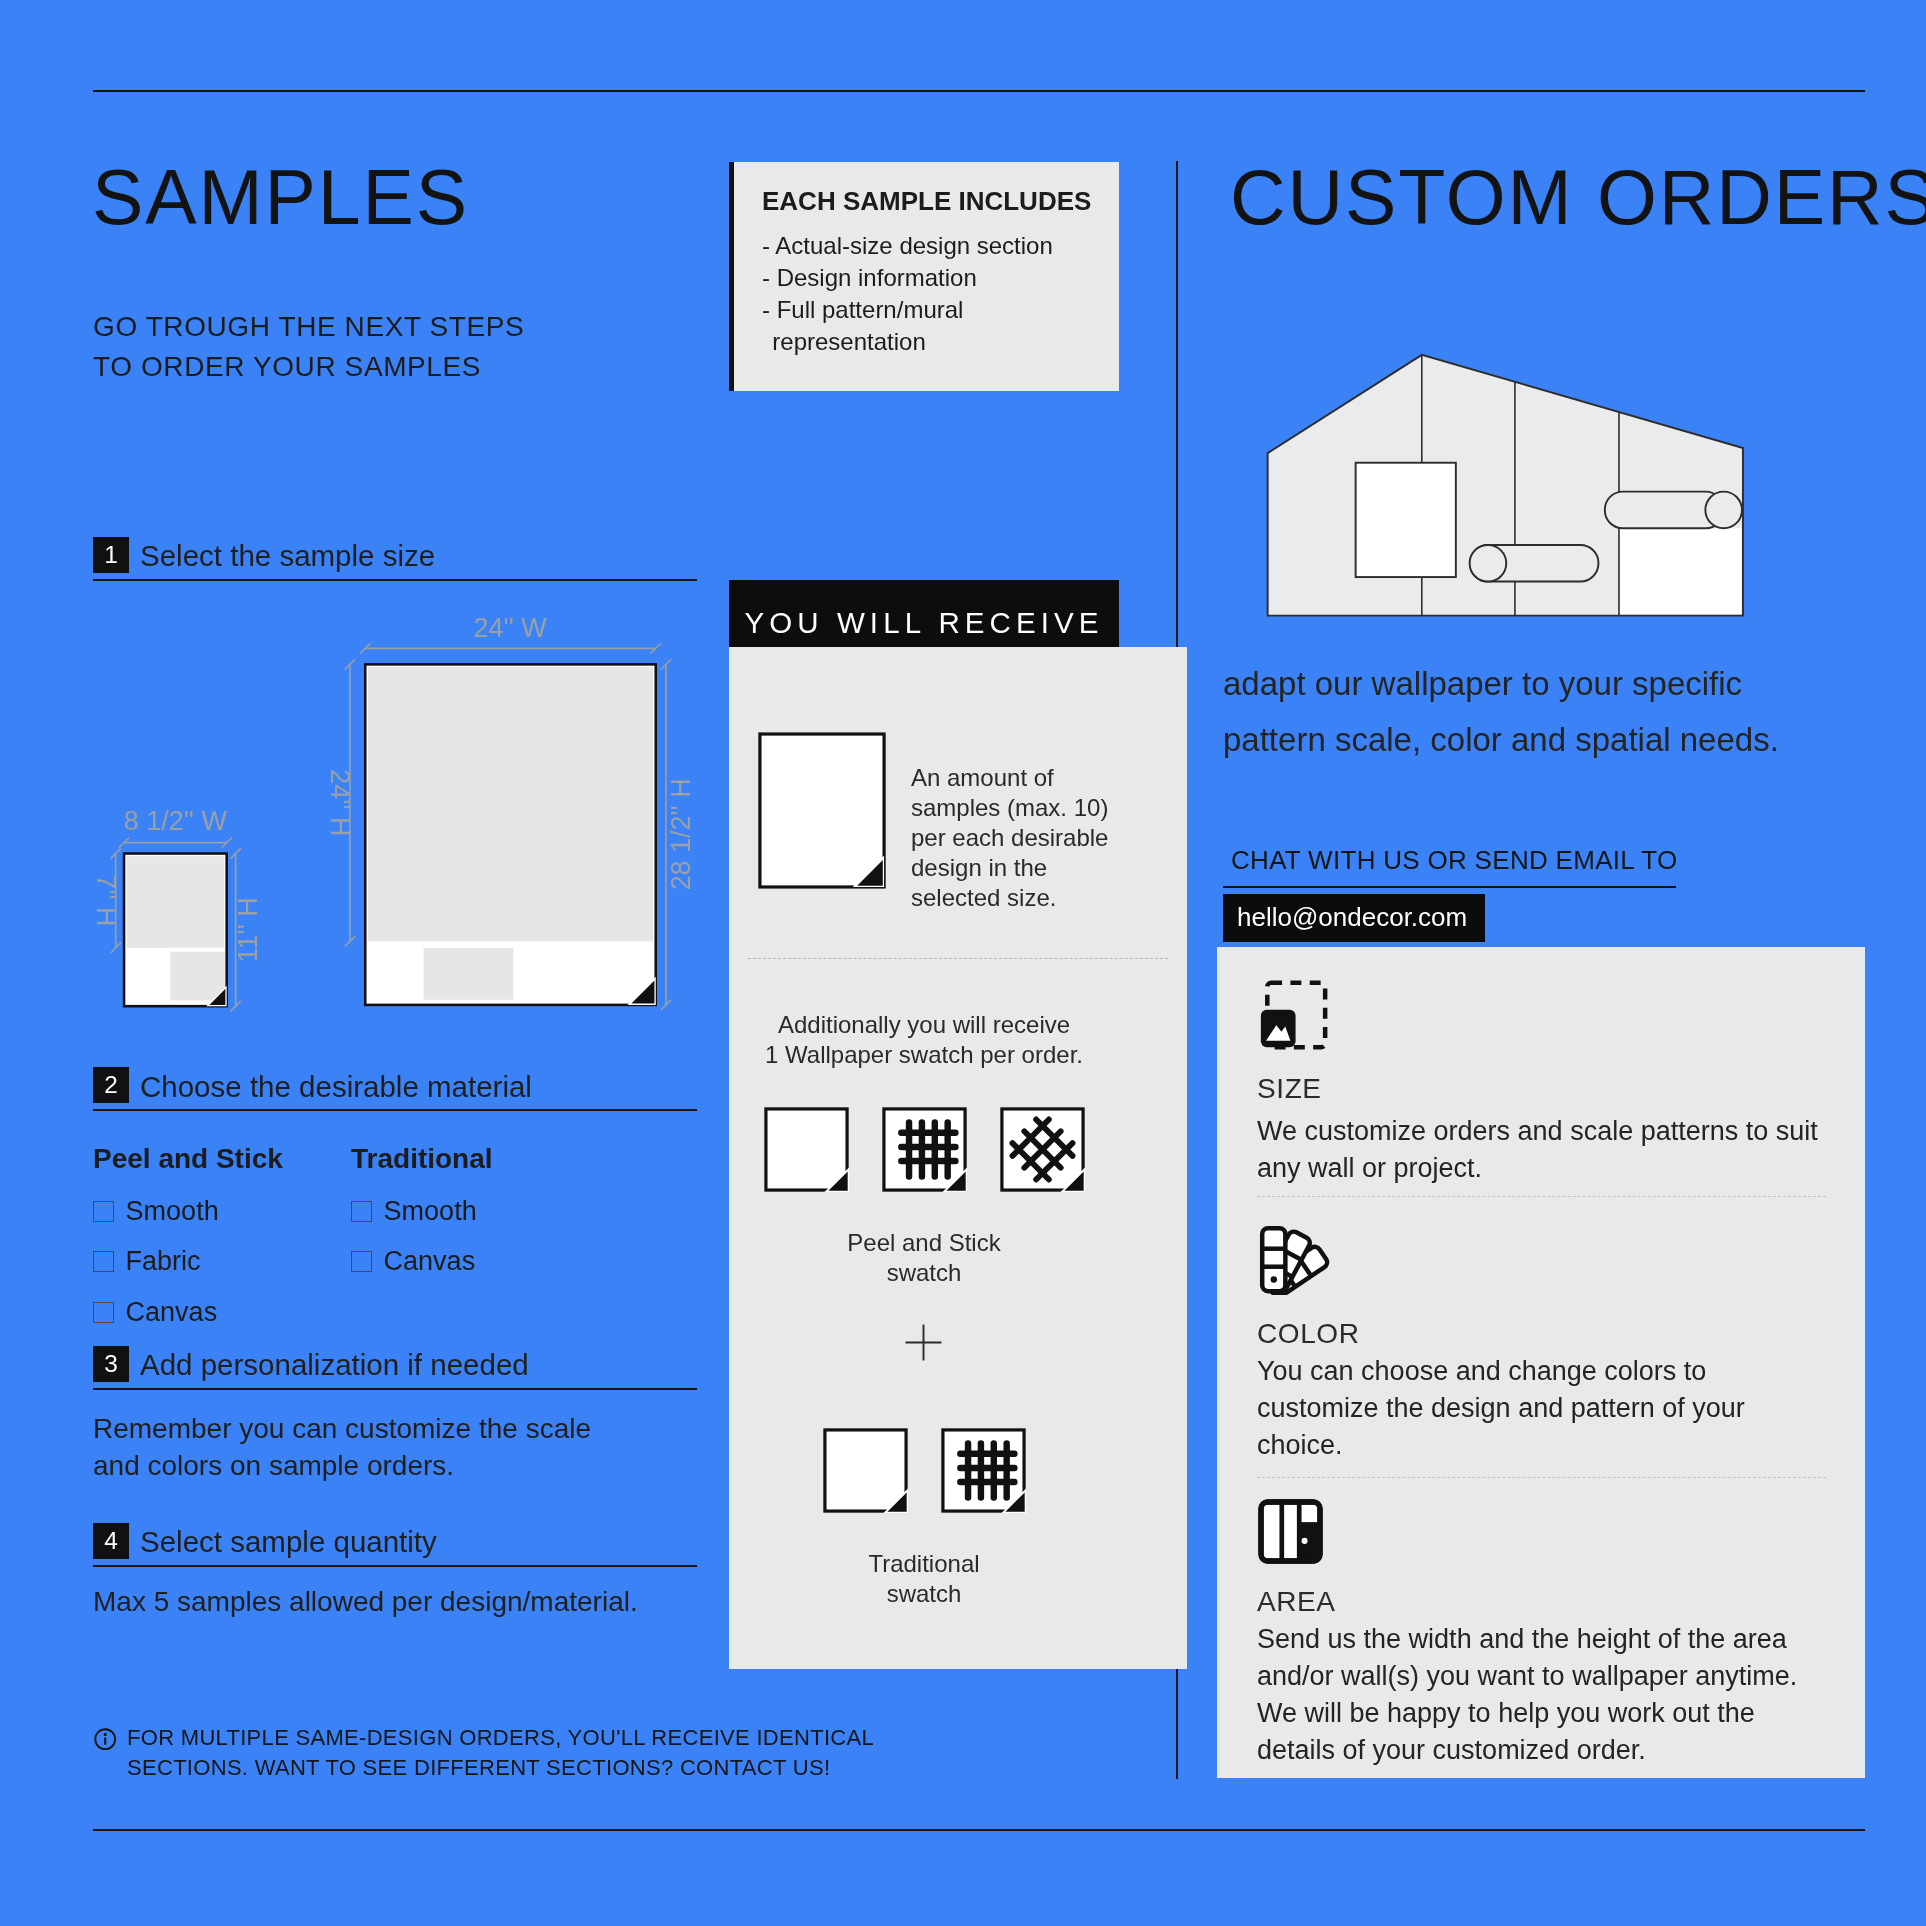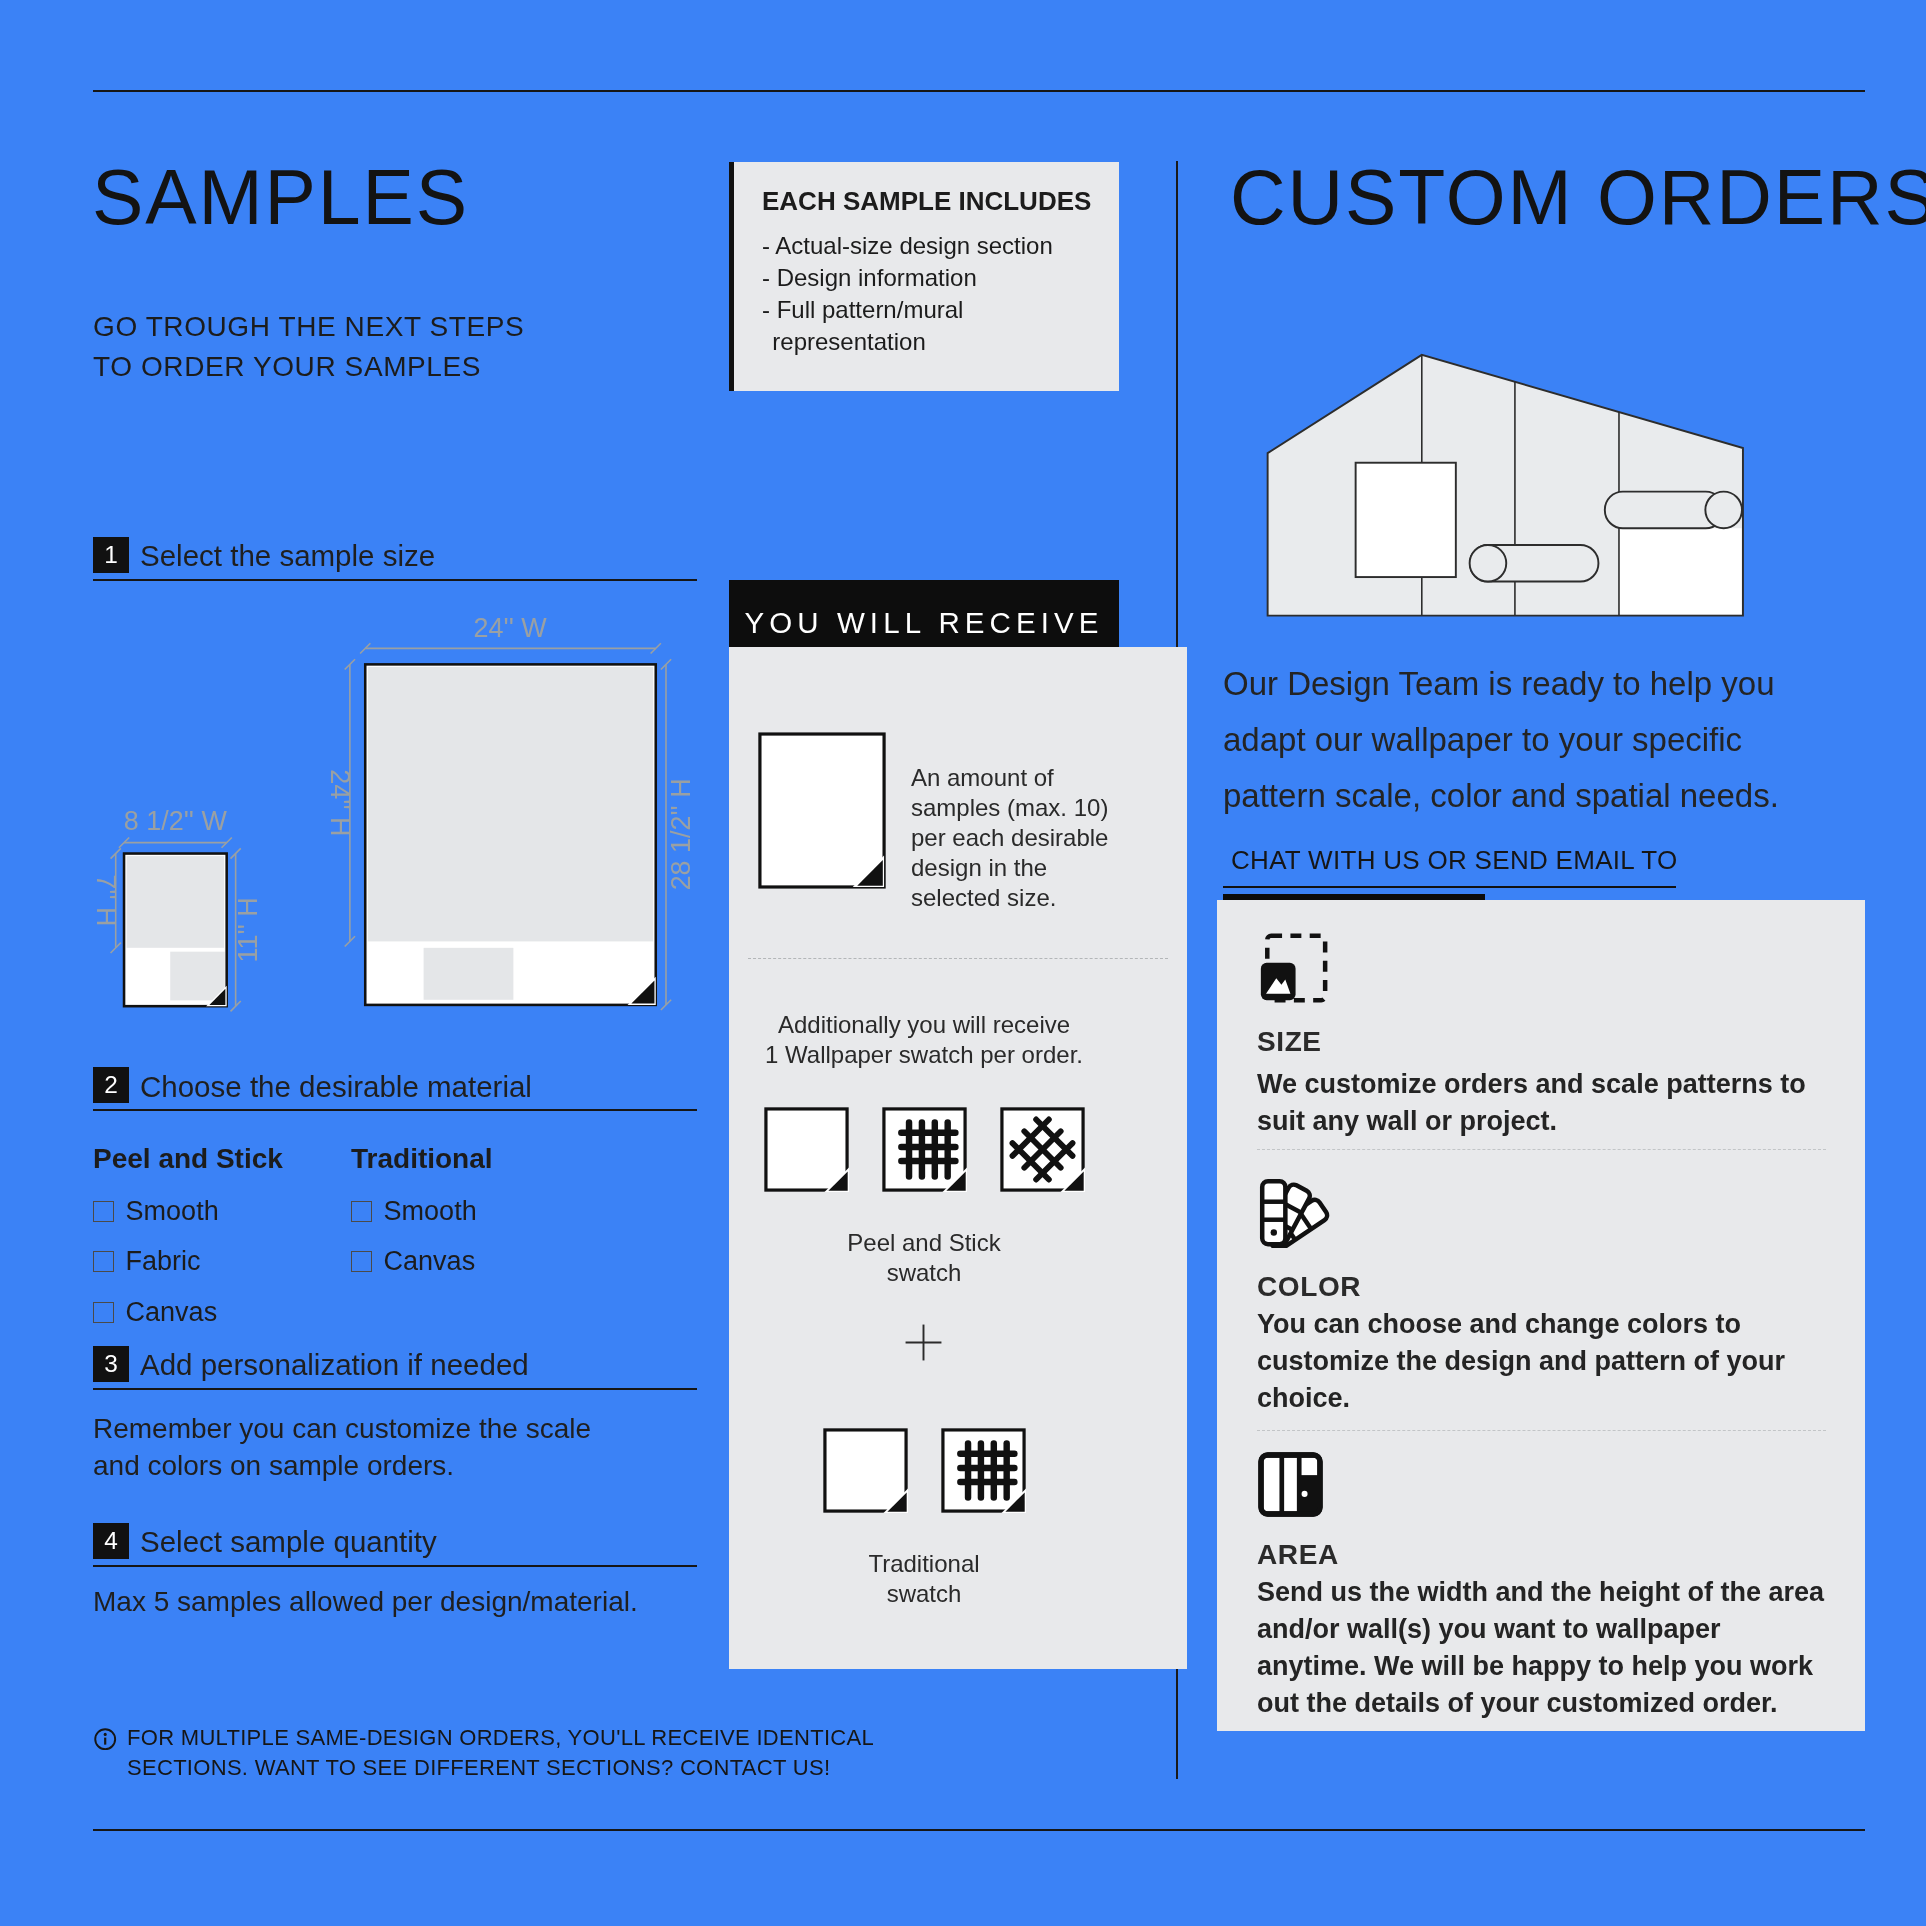--- a/index.html
+++ b/index.html
@@ -31,21 +31,21 @@
   .receive-box{position:absolute;left:729px;top:647px;width:458px;height:1022px;background:#e8e9eb;}
   .receive-par{position:absolute;left:182px;top:116px;width:212px;font-size:24px;line-height:30px;color:#2a2a2a;}
   .dashed-mid{position:absolute;left:19px;right:19px;top:311px;border-top:1.3px dashed #b3b6b8;}
   .center-txt{position:absolute;left:0;width:390px;text-align:center;font-size:24px;line-height:30px;color:#2a2a2a;}
   .swatch-row{position:absolute;left:0;width:390px;display:flex;justify-content:center;gap:33px;}
   .custom-intro{font-size:33px;line-height:56px;color:#242424;white-space:nowrap;}
   .chat-label{position:absolute;left:1223px;top:845px;font-size:26px;letter-spacing:0.3px;color:#161616;white-space:nowrap;margin-left:8px;}
   .chat-underline{position:absolute;left:1223px;top:886px;width:453px;height:1.9px;background:#111;}
   .email-badge{position:absolute;left:1223px;top:894px;background:#0c0c0c;color:#fff;
                font-size:26px;padding:7.7px 18px 9px 14px;cursor:pointer;}
-  .custom-box{position:absolute;left:1217px;top:900px;width:648px;height:831px;background:#e8e9eb;font-weight:bold;}
+  .custom-box{position:absolute;left:1217px;top:947px;width:648px;height:831px;background:#e8e9eb;}
   .cust-title{position:absolute;left:40px;font-size:28px;letter-spacing:0.6px;color:#2b2b2b;}
   .cust-text{position:absolute;left:40px;width:578px;font-size:27px;line-height:37px;color:#242424;}
   .dashed-right{position:absolute;left:40px;width:569px;border-top:1.3px dashed #c2c5c7;}
   .dim-label{fill:#9aa0a3;font-size:42px;font-family:"Liberation Sans",sans-serif;}
 </style>
 </head>
 <body>
 
 <div id="canvas">
 
@@ -277,21 +277,20 @@
     <rect x="152" y="230" width="156" height="178" fill="#ffffff" stroke="#2d2d2d" stroke-width="3"></rect>
 
     <rect x="540" y="275" width="185" height="57" rx="28" fill="#e9ebed" stroke="#2d2d2d" stroke-width="3"></rect>
     <circle cx="725" cy="303.5" r="28.5" fill="#e9ebed" stroke="#2d2d2d" stroke-width="3"></circle>
 
     <rect x="330" y="358" width="200" height="57" rx="28" fill="#e9ebed" stroke="#2d2d2d" stroke-width="3"></rect>
     <circle cx="358" cy="386.5" r="28.5" fill="#e9ebed" stroke="#2d2d2d" stroke-width="3"></circle>
   </svg>
 
   <div class="abs custom-intro" style="left:1223px;top:656px;">
-    <div>Our Design Team is ready to help you</div>
     <div>adapt our wallpaper to your specific</div>
     <div>pattern scale, color and spatial needs.</div>
   </div>
 
   <div class="chat-label">CHAT WITH US OR SEND EMAIL TO</div>
   <div class="chat-underline"></div>
   <div class="email-badge">hello@ondecor.com</div>
 
   <div class="custom-box">
 

